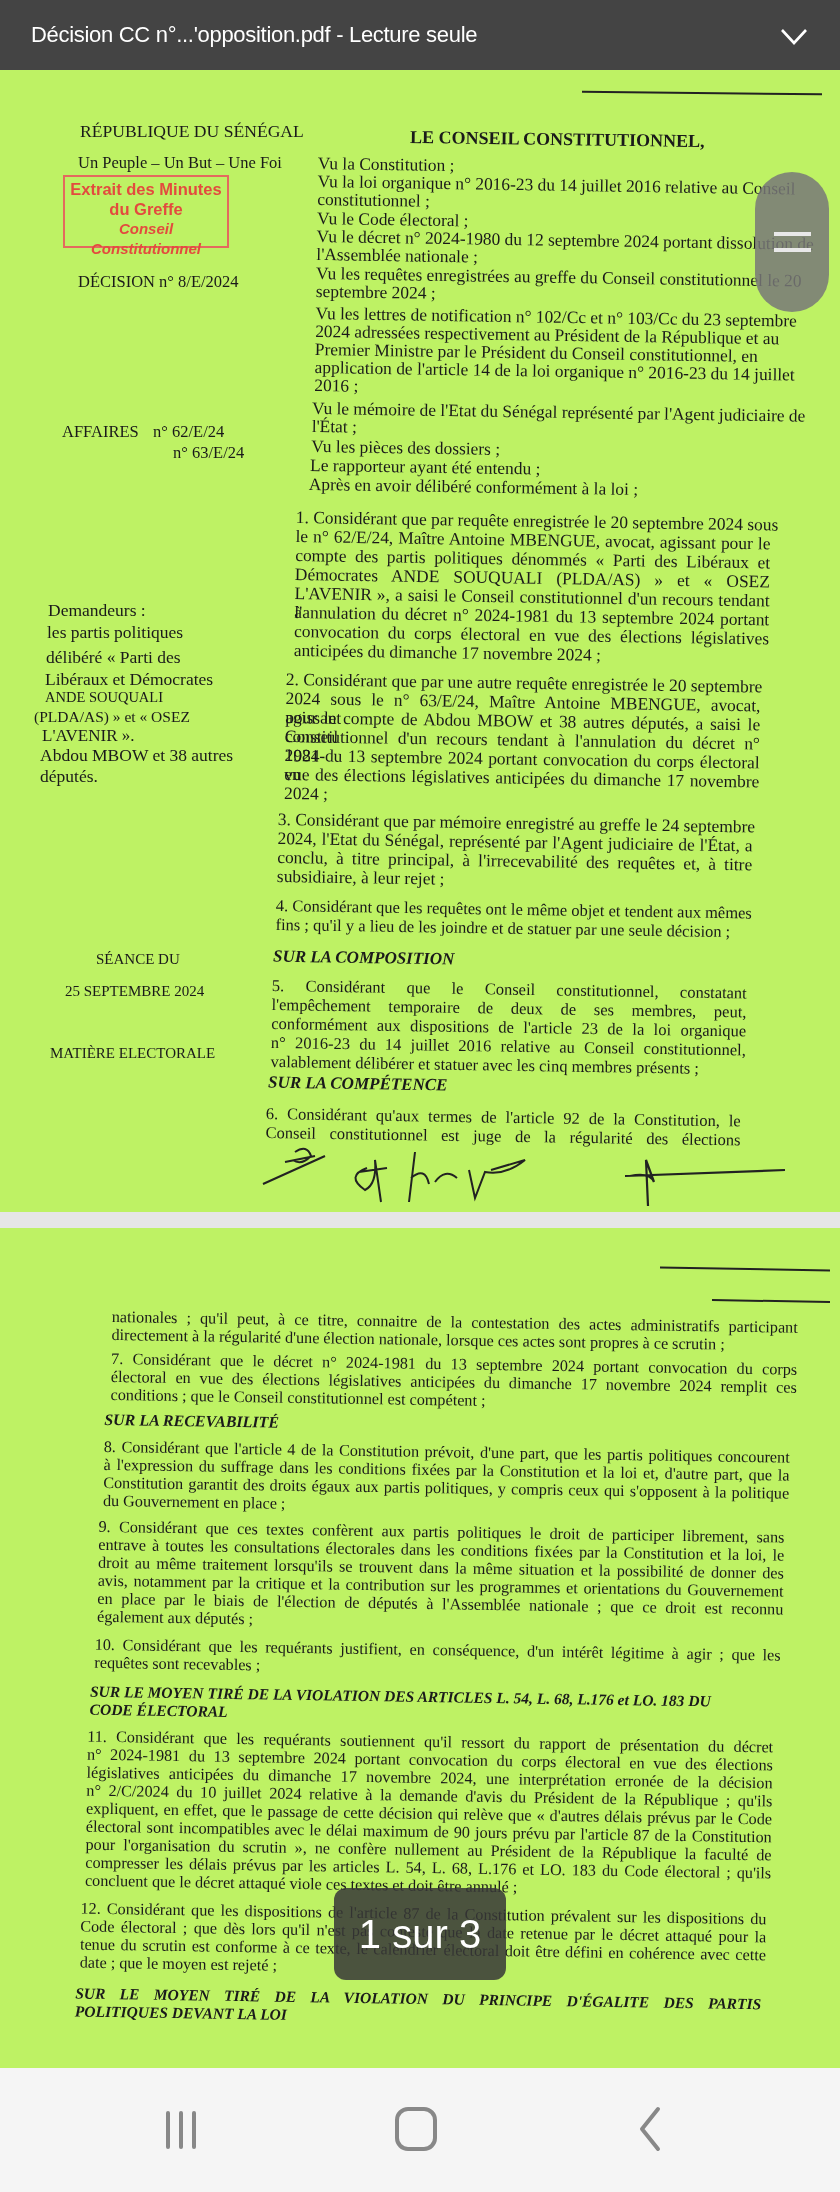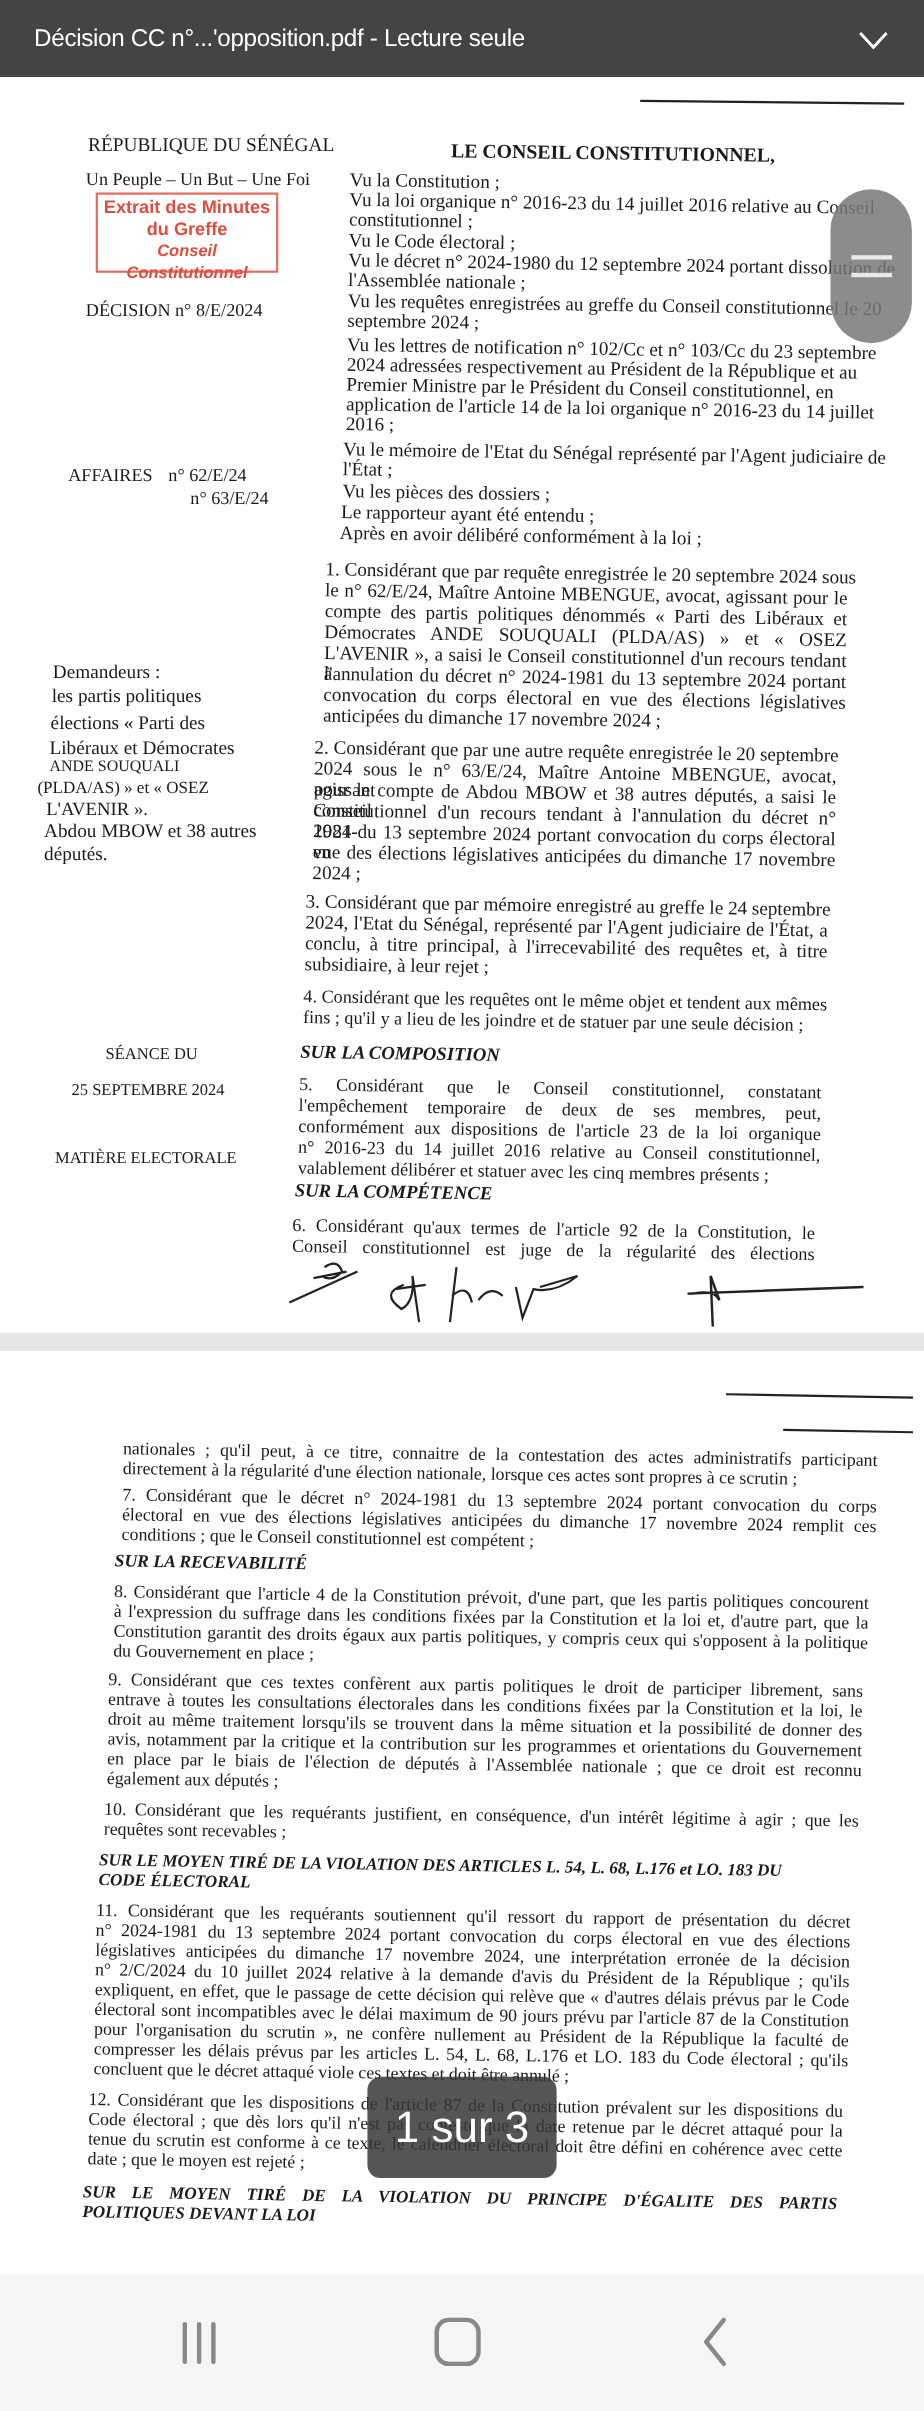--- a/index.html
+++ b/index.html
@@ -1,27 +1,27 @@
 <!DOCTYPE html>
 <html><head>
 <meta charset="utf-8">
 <style>
   html, body { margin:0; padding:0; }
   body { width:840px; height:2192px; position:relative; overflow:hidden; background:#e9e9e9; font-family:"Liberation Serif", serif; color:#1a1a1a; }
   .titlebar { position:absolute; left:0; top:0; width:840px; height:70px; background:#444444; display:flex; align-items:center; z-index:5; }
   .titlebar .title { color:#ffffff; font-family:"Liberation Sans", sans-serif; font-size:22px; margin-left:31px; white-space:nowrap; letter-spacing:-0.3px; }
   .titlebar .chev { position:absolute; right:28px; top:18px; width:36px; height:36px; }
-  .page { position:absolute; left:0; width:840px; background:#ffffff; overflow:hidden; }
+  .page { position:absolute; left:0; width:840px; background:#bef264; overflow:hidden; }
   #page1 { top:70px; height:1142px; }
   #page2 { top:1228px; height:840px; }
   .gap { position:absolute; left:0; top:1212px; width:840px; height:16px; background:#e6e6e6; }
   .t { position:absolute; white-space:nowrap; font-size:17.4px; line-height:19px; }
   .just { text-align:justify; text-align-last:justify; white-space:normal; }
   .hd { font-weight:bold; font-style:italic; font-size:17px; }
-  .stamp { position:absolute; left:87px; top:105px; width:166px; height:73px; border:2px solid #e46a5e; color:#e34b3e; font-family:"Liberation Sans", sans-serif; font-weight:bold; text-align:center; font-size:16.5px; line-height:20px; box-sizing:border-box; padding-top:2px; }
+  .stamp { position:absolute; left:63px; top:105px; width:166px; height:73px; border:2px solid #e46a5e; color:#e34b3e; font-family:"Liberation Sans", sans-serif; font-weight:bold; text-align:center; font-size:16.5px; line-height:20px; box-sizing:border-box; padding-top:2px; }
   .stamp .s3 { font-style:italic; font-size:15px; }
   .rule { position:absolute; height:2px; background:#222; }
   .sig { position:absolute; }
   .scroll-handle { position:absolute; left:755px; top:172px; width:74px; height:140px; border-radius:37px; background:rgba(120,120,120,0.85); z-index:6; }
   .scroll-handle span { position:absolute; left:19px; width:37px; height:4px; background:#e8e8e8; }
   .page-ind { position:absolute; left:334px; top:1888px; width:172px; height:92px; border-radius:12px; background:rgba(55,55,55,0.85); color:#fff; font-family:"Liberation Sans", sans-serif; font-size:40px; text-align:center; line-height:92px; z-index:6; }
   .navbar { position:absolute; left:0; top:2068px; width:840px; height:124px; background:#f5f5f5; z-index:5; }
   .navbtn { position:absolute; top:30px; width:60px; height:60px; }
 </style>
 </head>
@@ -48,21 +48,21 @@
 
   <div class="t" style="left:78px;top:202px;font-size:16.5px;">DÉCISION n° 8/E/2024</div>
 
   <div class="t" style="left:62px;top:352px;font-size:16.5px;">AFFAIRES</div>
   <div class="t" style="left:153px;top:352px;font-size:16.5px;">n° 62/E/24</div>
   <div class="t" style="left:153px;top:373px;font-size:16.5px;margin-left:20px;">n° 63/E/24</div>
 
   <div>
     <div class="t" style="left:48px;top:531px;font-size:17.5px;">Demandeurs :</div>
     <div class="t" style="left:47px;top:553px;font-size:17.5px;">les partis politiques</div>
-    <div class="t" style="left:46px;top:578px;font-size:17.5px;">élections « Parti des</div>
+    <div class="t" style="left:46px;top:578px;font-size:17.5px;">délibéré « Parti des</div>
     <div class="t" style="left:45px;top:600px;font-size:17.5px;">Libéraux et Démocrates</div>
     <div class="t" style="left:45px;top:618px;font-size:14.5px;">ANDE SOUQUALI</div>
     <div class="t" style="left:34px;top:637px;font-size:15.5px;">(PLDA/AS) » et « OSEZ</div>
     <div class="t" style="left:42px;top:656px;font-size:17px;">L'AVENIR ».</div>
     <div class="t" style="left:40px;top:676px;font-size:17.5px;">Abdou MBOW et 38 autres</div>
     <div class="t" style="left:40px;top:697px;font-size:17.5px;">députés.</div>
   </div>
 
   <div class="t" style="left:96px;top:880px;font-size:15px;">SÉANCE DU</div>
   <div class="t" style="left:65px;top:912px;font-size:15px;">25 SEPTEMBRE 2024</div>

